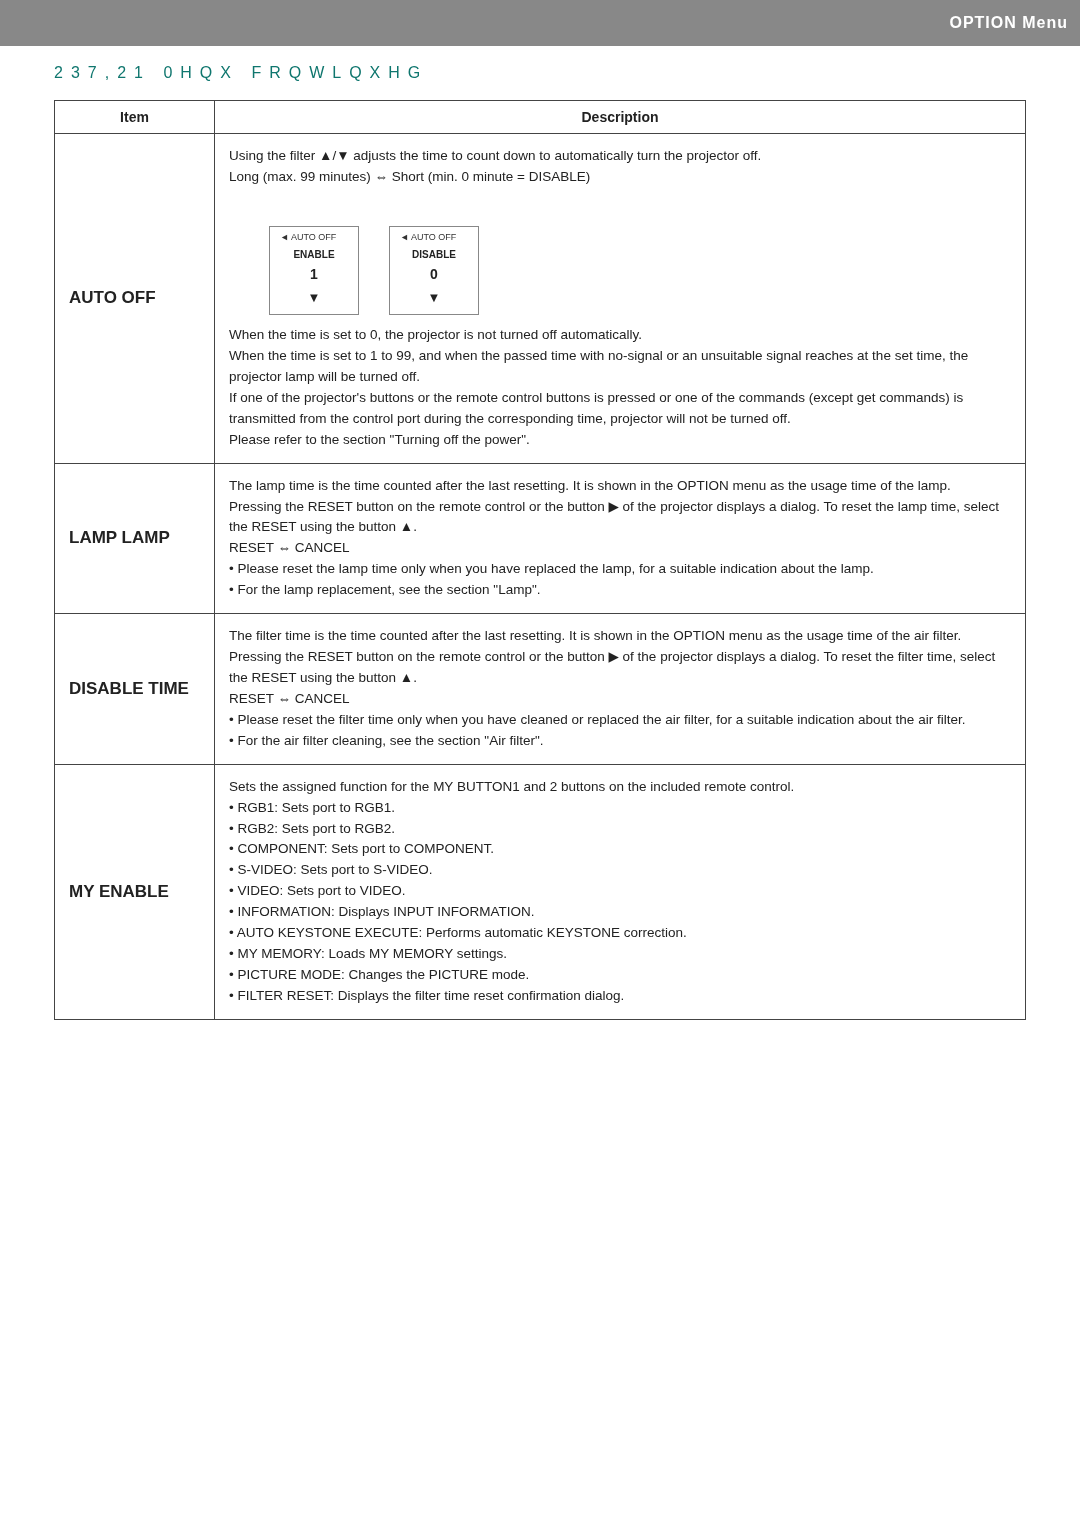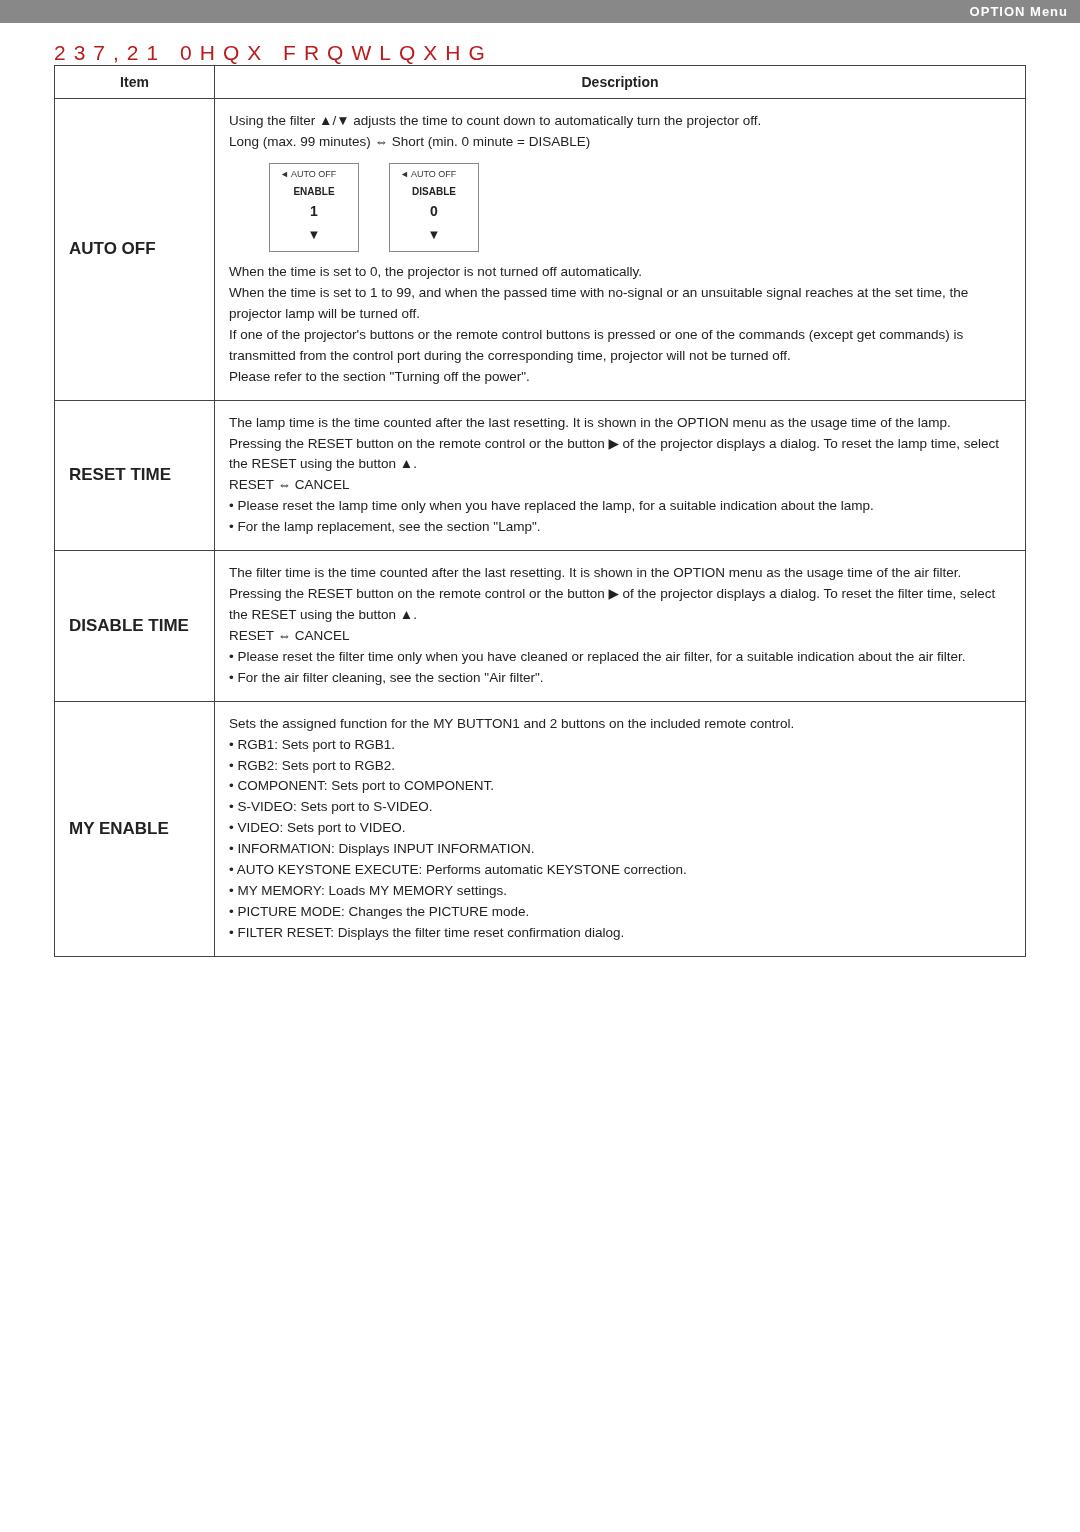--- a/index.html
+++ b/index.html
@@ -16,35 +16,36 @@
       width: 1080px;
       min-height: 1532px;
       background: #fff;
       padding: 0 54px 40px 54px;
       position: relative;
     }
     .top-bar {
       background: #888;
       color: #fff;
       text-align: right;
-      font-size: 13px;
-      font-weight: bold;
-      padding: 4px 12px;
+      font-size: 16px;
+      font-weight: bold;
+      padding: 14px 12px;
       letter-spacing: 1px;
       margin-bottom: 18px;
       margin-left: -54px;
       margin-right: -54px;
       width: calc(100% + 108px);
     }
     .page-title {
-      font-size: 21px;
+      font-size: 16px;
       font-weight: normal;
       letter-spacing: 8px;
+      margin-bottom: 18px;
       margin-top: 10px;
-      color: #b91c1c;
+      color: #0f766e;
     }
     table {
       width: 100%;
       border-collapse: collapse;
       margin-bottom: 0;
       border-radius: 19px;
     }
     thead tr th {
       border: 1.5px solid #444;
       padding: 8px 14px;
@@ -76,20 +77,21 @@
       margin: 10px 0 10px 40px;
     }
     .diagram-box {
       border: 1px solid #888;
       padding: 4px 10px 6px 10px;
       min-width: 90px;
       font-size: 10px;
       text-align: center;
       background: #fff;
       position: relative;
+      margin-top: 28px;
     }
     .diagram-top {
       font-size: 9px;
       color: #333;
       text-align: left;
       margin-bottom: 2px;
     }
     .diagram-label {
       font-size: 10px;
       font-weight: bold;
@@ -168,21 +170,21 @@
             </div>
           </div>
           <span>When the time is set to 0, the projector is not turned off automatically.<br>
           When the time is set to 1 to 99, and when the passed time with no-signal or an unsuitable signal reaches at the set time, the projector lamp will be turned off.<br>
           If one of the projector's buttons or the remote control buttons is pressed or one of the commands (except get commands) is transmitted from the control port during the corresponding time, projector will not be turned off.<br>
           Please refer to the section "Turning off the power".</span>
         </td>
       </tr>
 
       <tr>
-        <td>RESET TIME</td>
+        <td>LAMP LAMP</td>
         <td>
           <span>The lamp time is the time counted after the last resetting. It is shown in the OPTION menu as the usage time of the lamp.<br>
           Pressing the RESET button on the remote control or the button ▶ of the projector displays a dialog. To reset the lamp time, select the RESET using the button ▲.<br>
           <span class="indent">RESET ⇔ CANCEL</span><br>
           • Please reset the lamp time only when you have replaced the lamp, for a suitable indication about the lamp.<br>
           • For the lamp replacement, see the section "Lamp".</span>
         </td>
       </tr>
 
       <tr>

